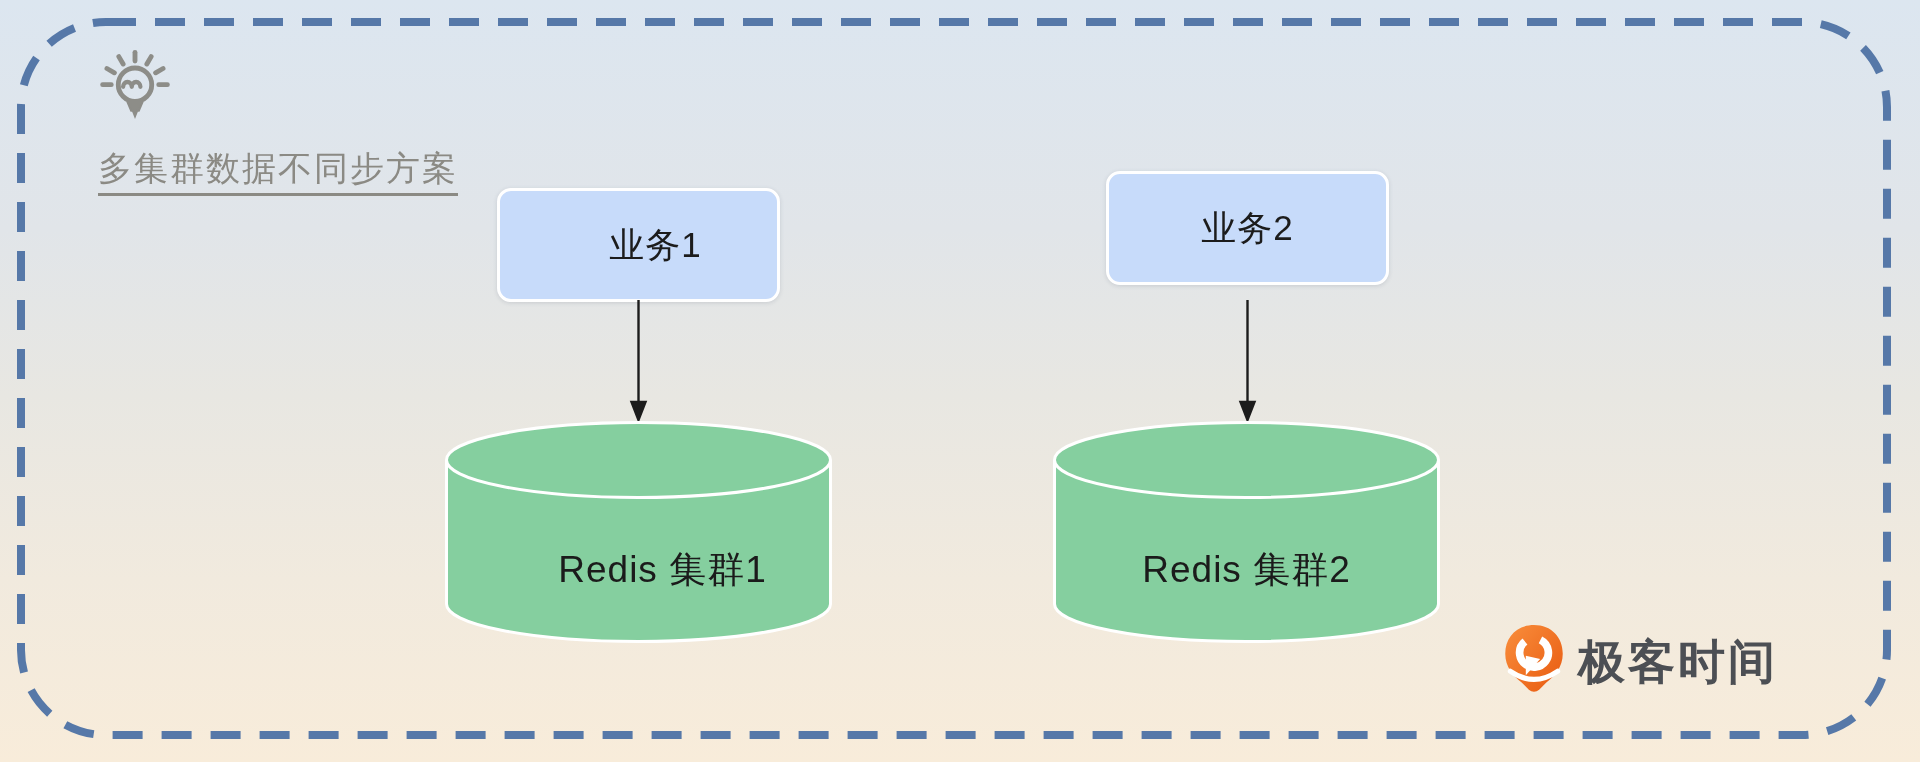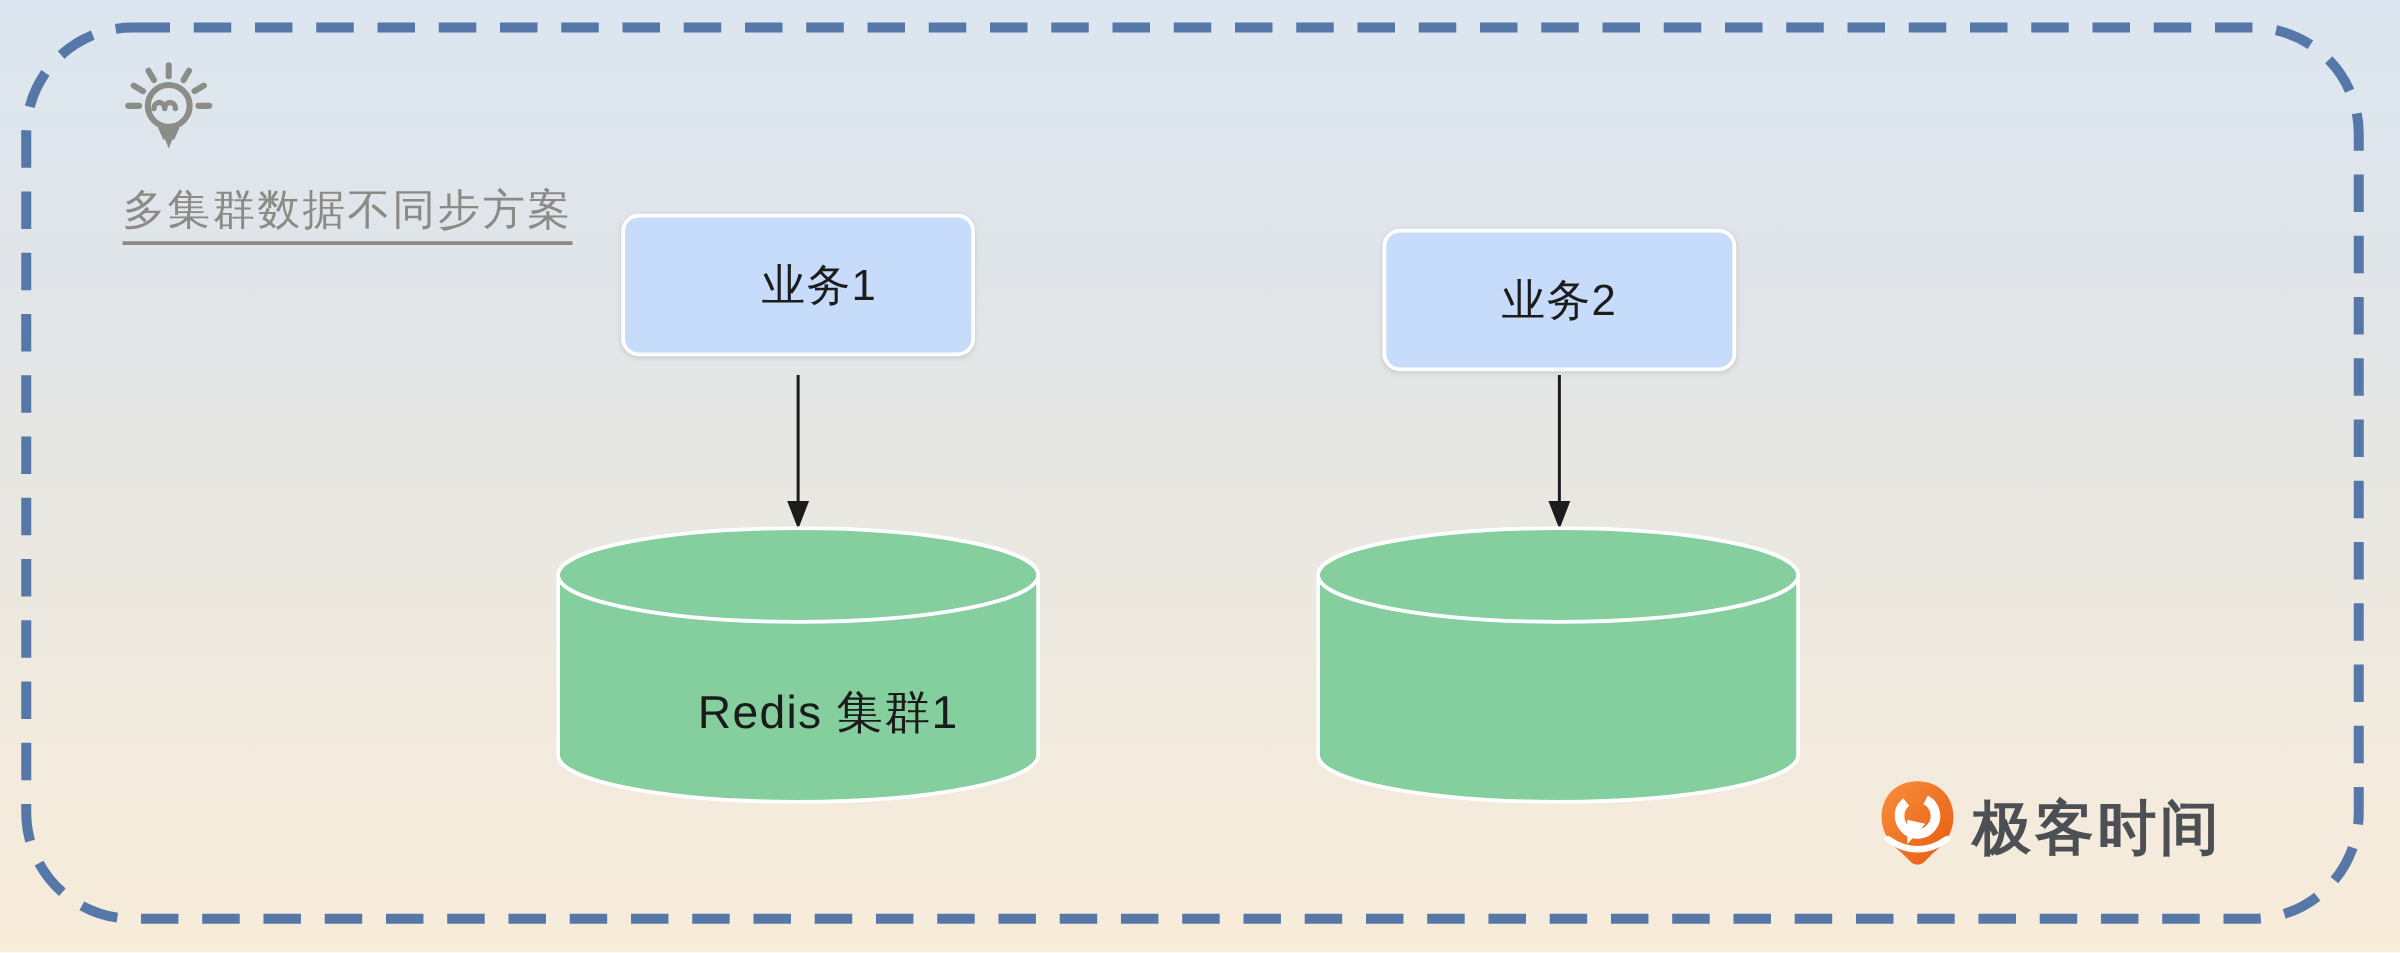--- a/index.html
+++ b/index.html
@@ -18,22 +18,22 @@
     border-bottom:3px solid #8b8a84;padding-bottom:6px;line-height:1.1;
   }
 
   .node-box{
     position:absolute;width:283px;height:114px;border-radius:14px;
     background:#c7dbfa;border:3px solid #ffffff;box-sizing:border-box;
     display:flex;align-items:center;justify-content:center;
     box-shadow:0 1px 4px rgba(80,90,110,0.18);
   }
   .node-box .node-label{font-size:35px;color:#1c1c1c;letter-spacing:1px;}
-  .box1{left:497px;top:171px;padding-left:34px;}
-  .box2{left:1106px;top:183px;}
+  .box1{left:497px;top:188px;padding-left:34px;}
+  .box2{left:1106px;top:171px;}
 
   .arrows-svg{position:absolute;left:0;top:0;width:1920px;height:762px;pointer-events:none;}
 
   .cyl{position:absolute;width:387px;height:222px;}
   .cyl1{left:445px;top:421px;padding-left:48px;}
   .cyl2{left:1053px;top:421px;}
   .cyl-svg{position:absolute;left:0;top:0;width:387px;height:222px;}
   .cyl-label{
     position:absolute;left:0;top:124px;width:100%;text-align:center;
     font-size:37px;color:#1b1b1b;letter-spacing:1px;
@@ -89,20 +89,21 @@
       <path d="M1.5,39 L1.5,183 A192,37.5 0 0 0 385.5,183 L385.5,39" fill="#85cf9f" stroke="#ffffff" stroke-width="3"></path>
       <ellipse cx="193.5" cy="39" rx="192" ry="37.5" fill="#85cf9f" stroke="#ffffff" stroke-width="3"></ellipse>
     </svg>
     <span class="cyl-label">Redis 集群1</span>
   </div>
   <div class="cyl cyl2">
     <svg class="cyl-svg" viewBox="0 0 387 222">
       <path d="M1.5,39 L1.5,183 A192,37.5 0 0 0 385.5,183 L385.5,39" fill="#85cf9f" stroke="#ffffff" stroke-width="3"></path>
       <ellipse cx="193.5" cy="39" rx="192" ry="37.5" fill="#85cf9f" stroke="#ffffff" stroke-width="3"></ellipse>
     </svg>
+    <span class="cyl-label">Redis 集群2</span>
   </div>
 
   <div class="logo">
     <svg class="logo-icon" viewBox="0 0 60 74">
       <defs>
         <linearGradient id="gk-orange" x1="0" y1="0" x2="1" y2="1">
           <stop offset="0" stop-color="#f98e3c"></stop>
           <stop offset="1" stop-color="#e85a10"></stop>
         </linearGradient>
       </defs>

